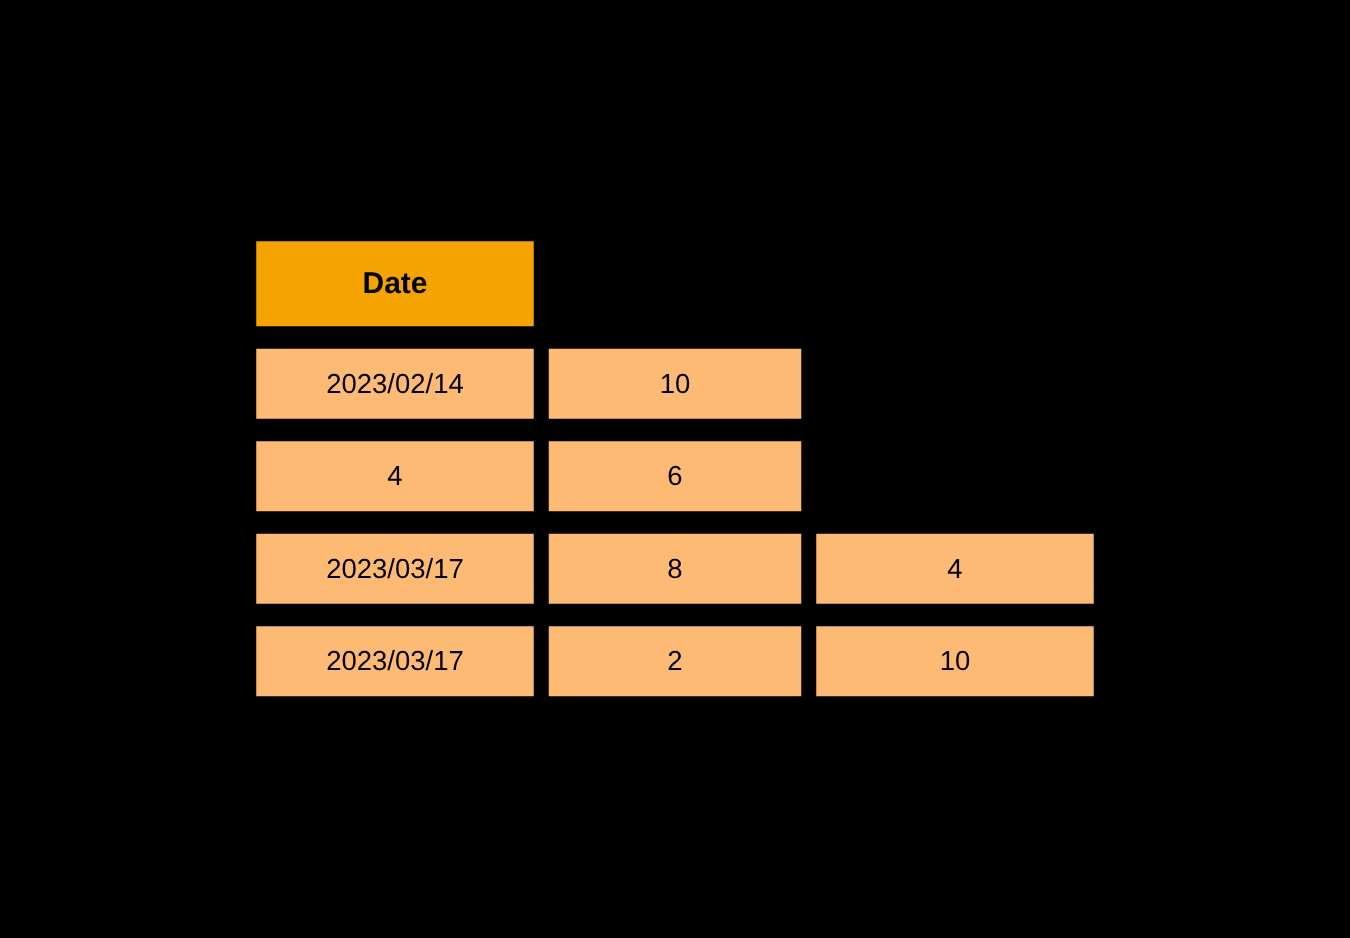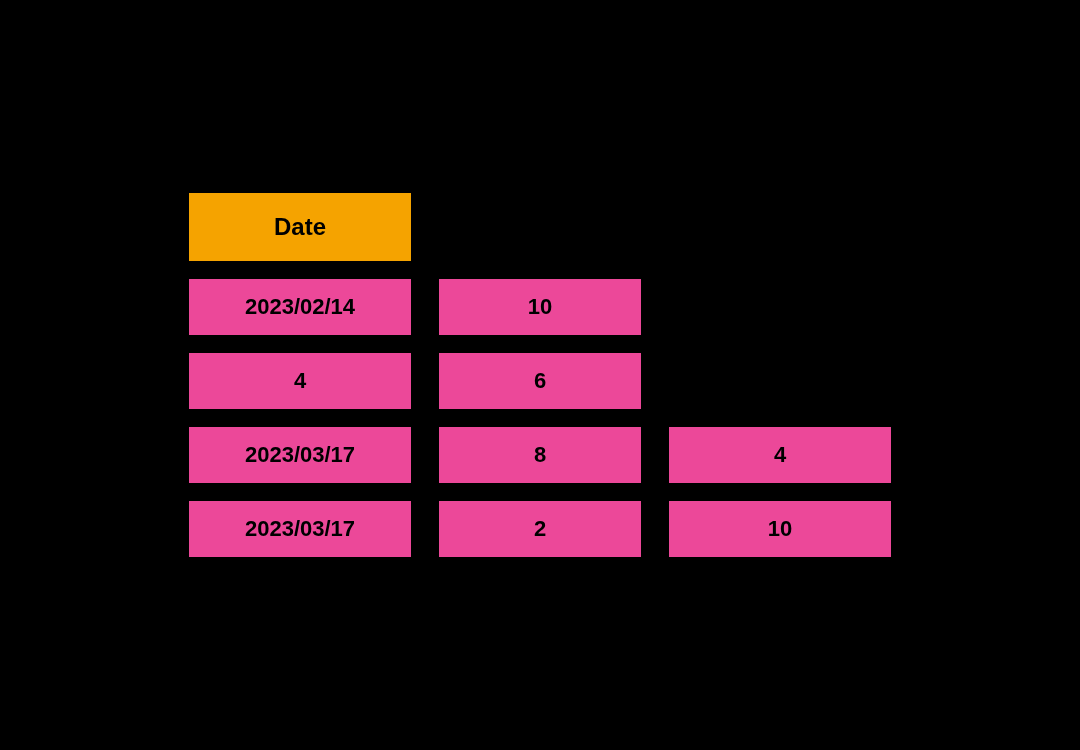--- a/index.html
+++ b/index.html
@@ -18,39 +18,39 @@
     }
     .table-container {
       display: flex;
       flex-direction: column;
       gap: 18px;
       padding: 0 20px;
     }
     .row {
       display: grid;
       grid-template-columns: 222px 202px 222px;
-      gap: 28px;
+      gap: 12px;
     }
     .cell {
       height: 56px;
       display: flex;
       align-items: center;
       justify-content: center;
       font-size: 22px;
       color: #000000;
     }
     .header .cell {
       background: #f5a300;
       font-weight: 700;
       height: 68px;
       font-size: 24px;
     }
     .body .cell {
-      background: #ec4899;
-      font-weight: 700;
+      background: #fdba74;
+      font-weight: 400;
     }
   </style>
 </head>
 <body>
 
 <div class="table-container">
 
   <div class="row header">
     <div class="cell">Date</div>
   </div>

